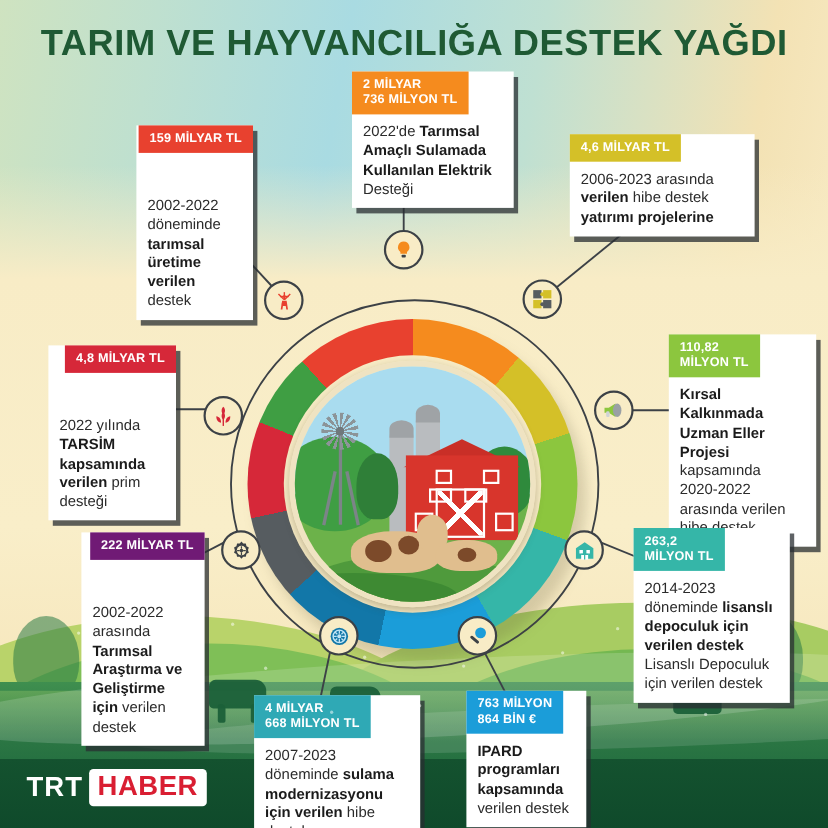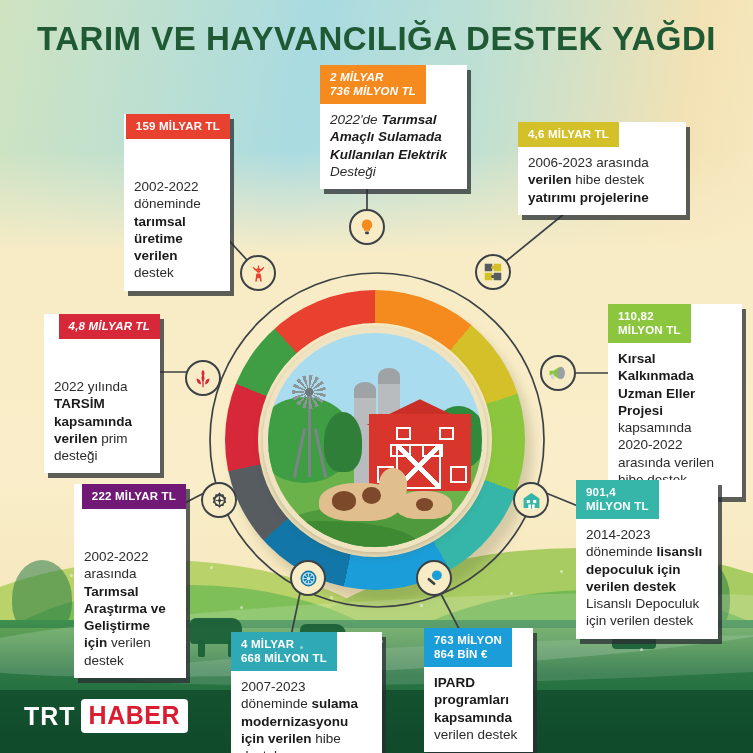--- a/index.html
+++ b/index.html
@@ -312,21 +312,21 @@
           </span>
         </div>
         <div class="card-body ta-r">
           <div>2002-2022</div>
           <div>döneminde</div>
           <div><b>tarımsal</b></div>
           <div><b>üretime</b></div>
           <div><b>verilen</b> destek</div>
         </div>
       </div>
-      <div class="card" style="left: 320px; top: 65px; width: 147px; font-style: italic;">
+      <div class="card" style="left: 320px; top: 65px; width: 147px;">
         <div class="badge-wrap">
           <span class="badge" style="background: rgb(245, 139, 30);">
             <span style="display: block;">2 MİLYAR</span>
             <span style="display: block;">736 MİLYON TL</span>
           </span>
         </div>
         <div class="card-body ta-l">
           <div>2022'de <b>Tarımsal</b></div>
           <div><b>Amaçlı Sulamada</b></div>
           <div><b>Kullanılan Elektrik</b></div>
@@ -358,21 +358,21 @@
           <div><b>Projesi</b></div>
           <div>kapsamında</div>
           <div>2020-2022</div>
           <div>arasında verilen</div>
           <div>hibe destek</div>
         </div>
       </div>
       <div class="card" style="left: 576px; top: 480px; width: 142px;">
         <div class="badge-wrap">
           <span class="badge" style="background: rgb(53, 182, 168);">
-            <span style="display: block;">901,4</span>
+            <span style="display: block;">263,2</span>
             <span style="display: block;">MİLYON TL</span>
           </span>
         </div>
         <div class="card-body ta-l">
           <div>2014-2023</div>
           <div>döneminde <b>lisanslı</b></div>
           <div><b>depoculuk için</b></div>
           <div><b>verilen destek</b></div>
           <div>Lisanslı Depoculuk</div>
           <div>için verilen destek</div>
@@ -419,21 +419,21 @@
           <div><b>Tarımsal</b></div>
           <div><b>Araştırma ve</b></div>
           <div><b>Geliştirme</b></div>
           <div><b>için</b> verilen</div>
           <div>destek</div>
         </div>
       </div>
       <div class="card" style="left: 44px; top: 314px; width: 116px;">
         <div class="badge-wrap r">
           <span class="badge" style="background: rgb(214, 40, 57);">
-            <span style="display: block; font-style: italic;">4,8 MİLYAR TL</span>
+            <span style="display: block;">4,8 MİLYAR TL</span>
           </span>
         </div>
         <div class="card-body ta-r">
           <div>2022 yılında</div>
           <div><b>TARSİM</b></div>
           <div><b>kapsamında</b></div>
           <div><b>verilen</b> prim</div>
           <div>desteği</div>
         </div>
       </div>

